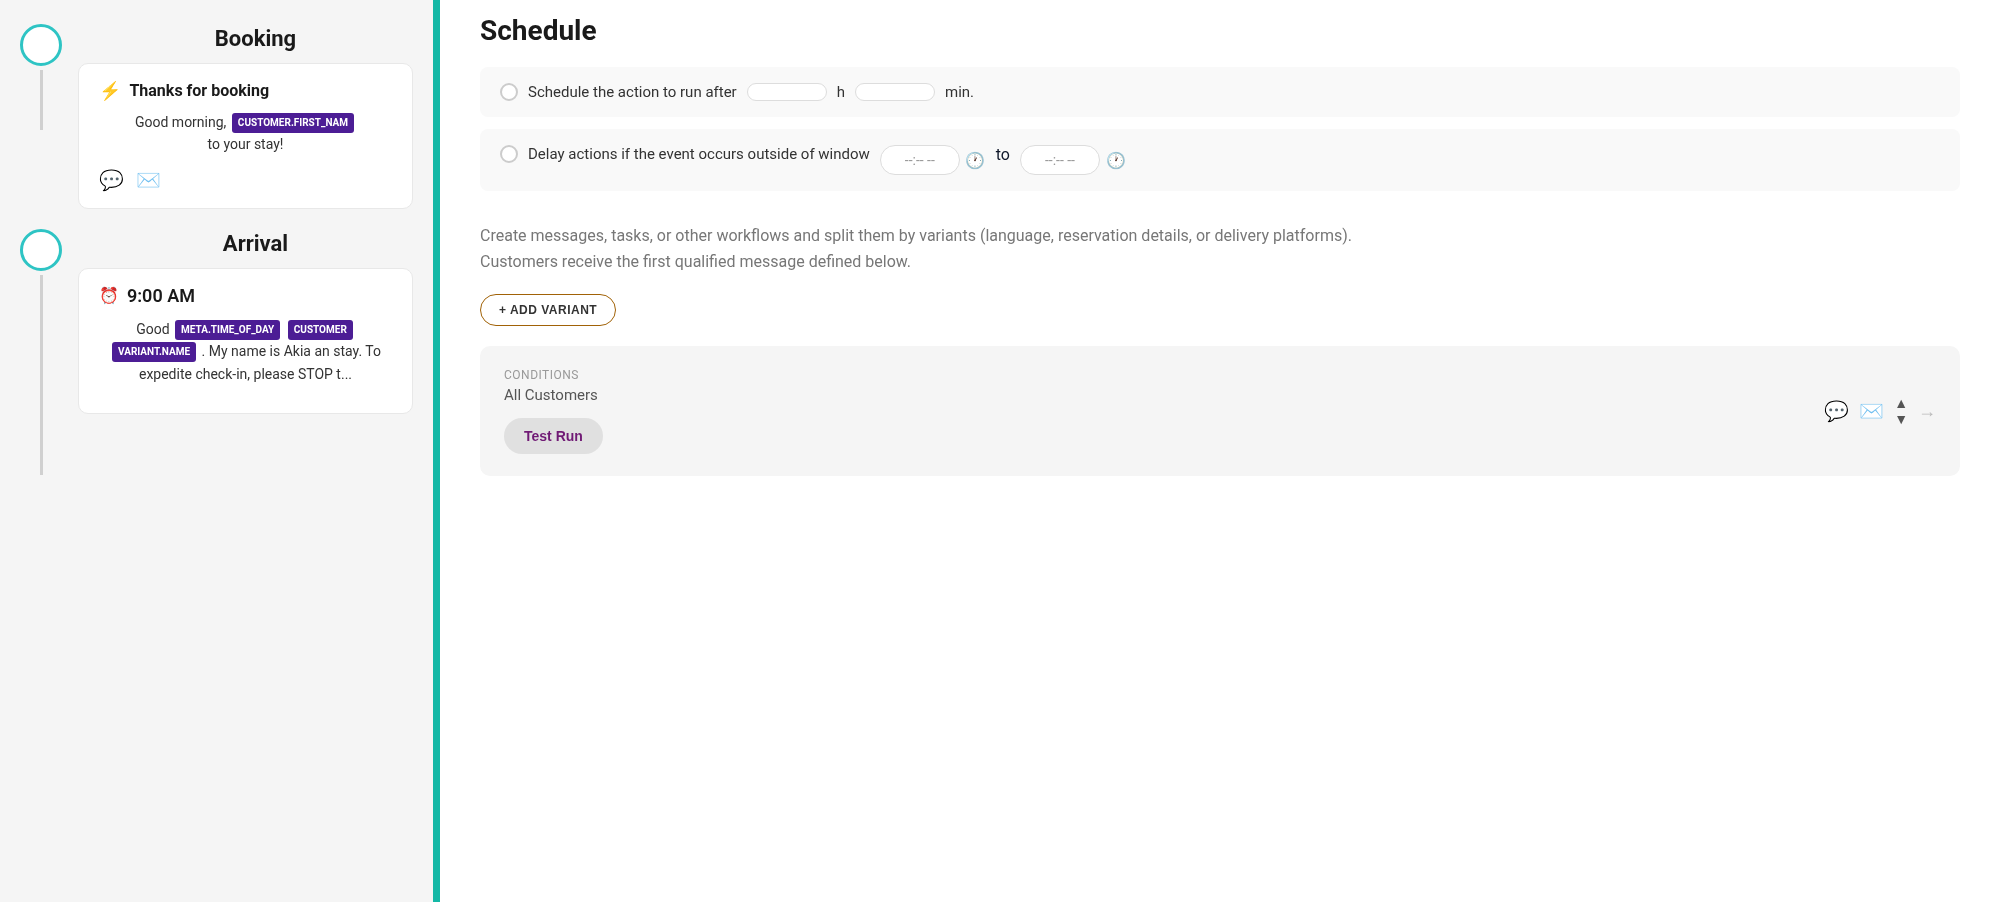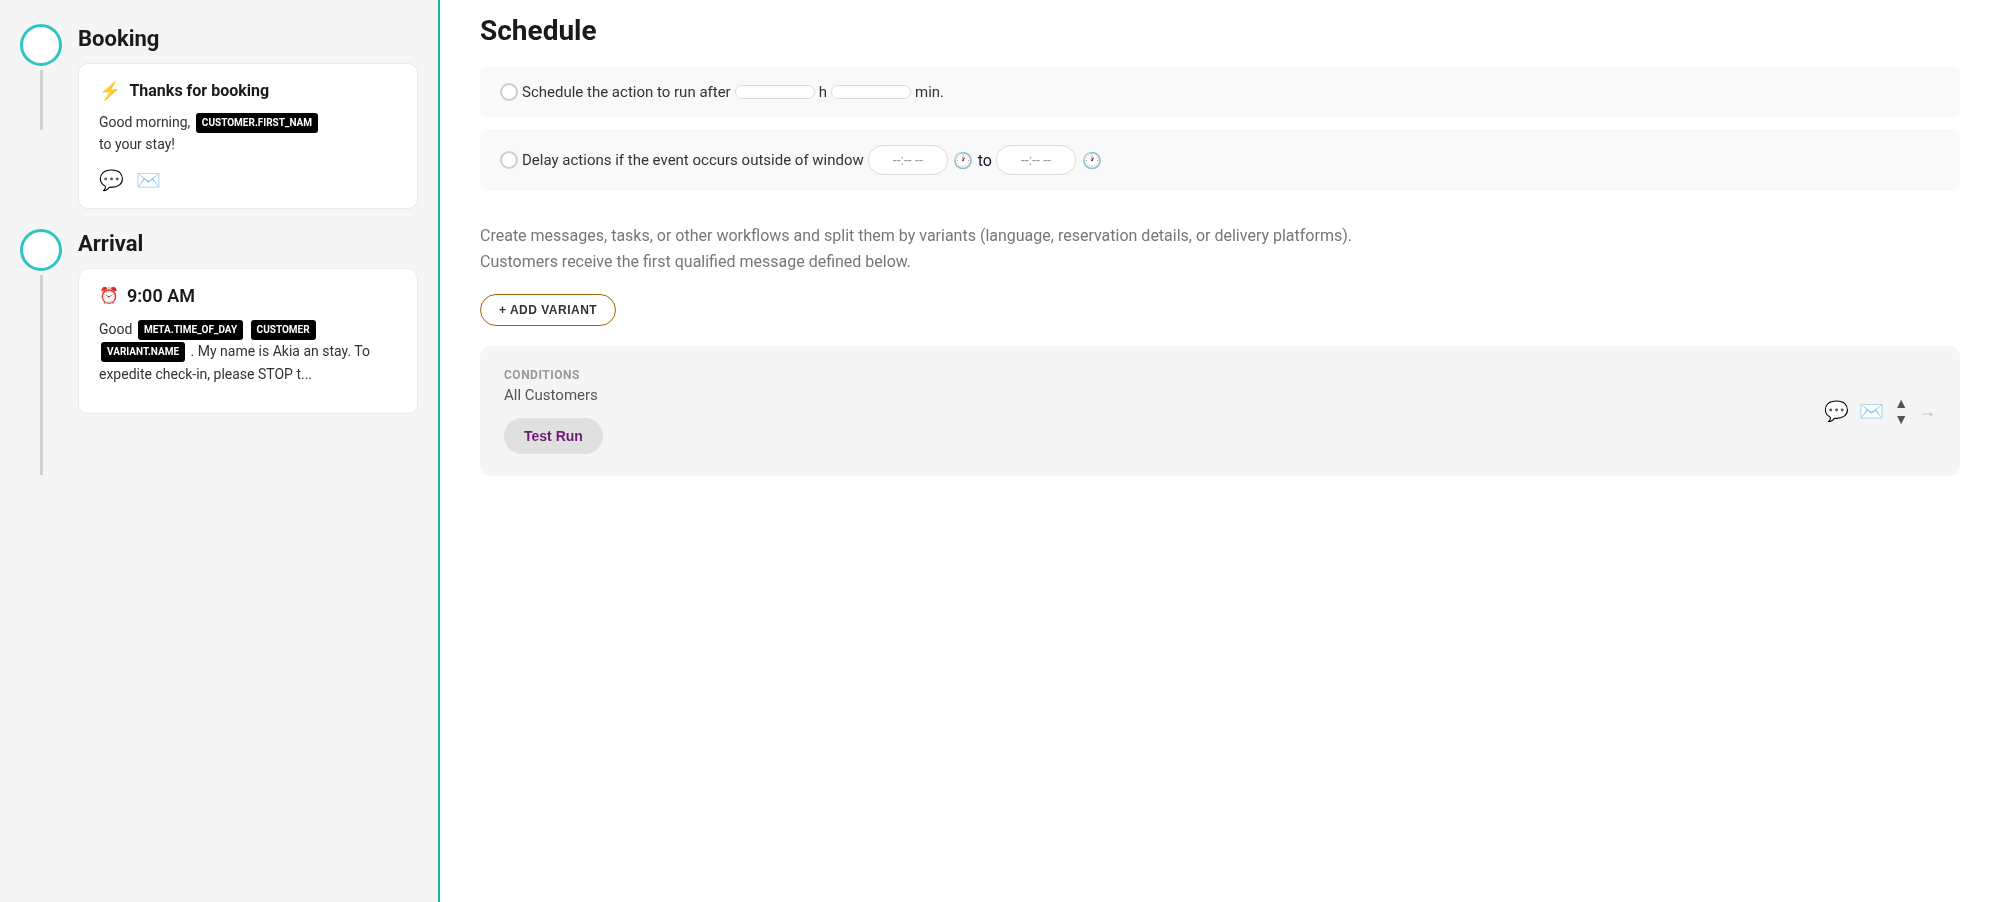--- a/index.html
+++ b/index.html
@@ -11,21 +11,22 @@
       overflow: hidden;
     }
 
     
     .left-panel {
       width: 440px;
       min-width: 440px;
       background: #f5f5f5;
       padding: 20px 0 20px 20px;
       overflow-y: auto;
-      border-right: 2px solid #14b8a6;
+      border-right: 7px solid #14b8a6;
+      text-align: center;
     }
 
     .timeline-section {
       display: flex;
       flex-direction: column;
     }
 
     .timeline-item {
       display: flex;
       align-items: flex-start;
@@ -102,21 +103,21 @@
 
     .card-body {
       font-size: 14px;
       color: #333;
       line-height: 1.6;
       margin-bottom: 12px;
     }
 
     .tag {
       display: inline-block;
-      background: #000000;
+      background: #4c1d95;
       color: white;
       font-size: 10px;
       font-weight: 700;
       padding: 2px 6px;
       border-radius: 3px;
       margin: 0 2px;
       vertical-align: middle;
     }
 
     .card-icons {
@@ -155,22 +156,21 @@
 
     .section-heading {
       font-size: 28px;
       font-weight: 700;
       color: #1a1a1a;
       margin-bottom: 20px;
     }
 
     .schedule-row {
       display: flex;
-      align-items: center;
-      gap: 4px;
+      gap: 10px;
       padding: 16px 20px;
       background: #f9f9f9;
       border-radius: 8px;
       margin-bottom: 12px;
     }
 
     .radio-btn {
       width: 18px;
       height: 18px;
       border-radius: 50%;
@@ -259,21 +259,21 @@
 
     .variant-message {
       font-size: 16px;
       color: #1a1a1a;
       line-height: 1.6;
       margin-bottom: 10px;
     }
 
     .conditions-label {
       font-size: 12px;
-      font-weight: 700;
+      font-weight: 400;
       color: #999;
       text-transform: uppercase;
       letter-spacing: 0.5px;
       margin-bottom: 4px;
     }
 
     .conditions-value {
       font-size: 15px;
       color: #555;
     }

